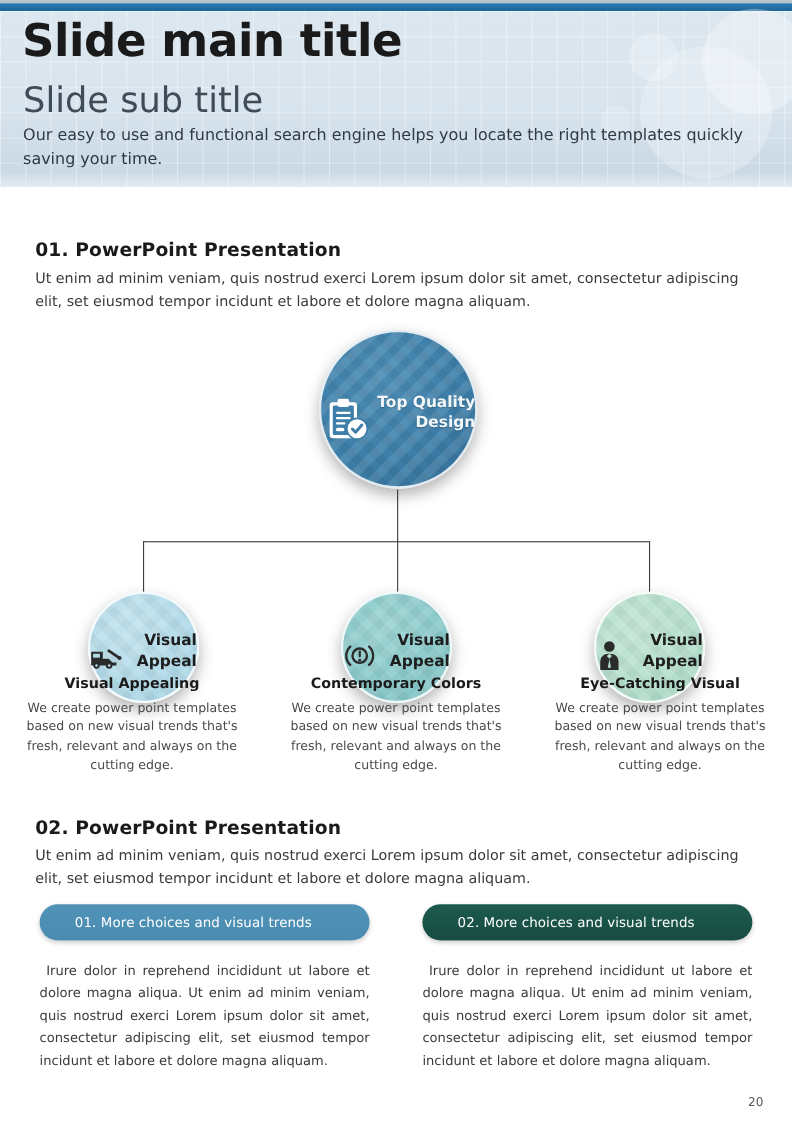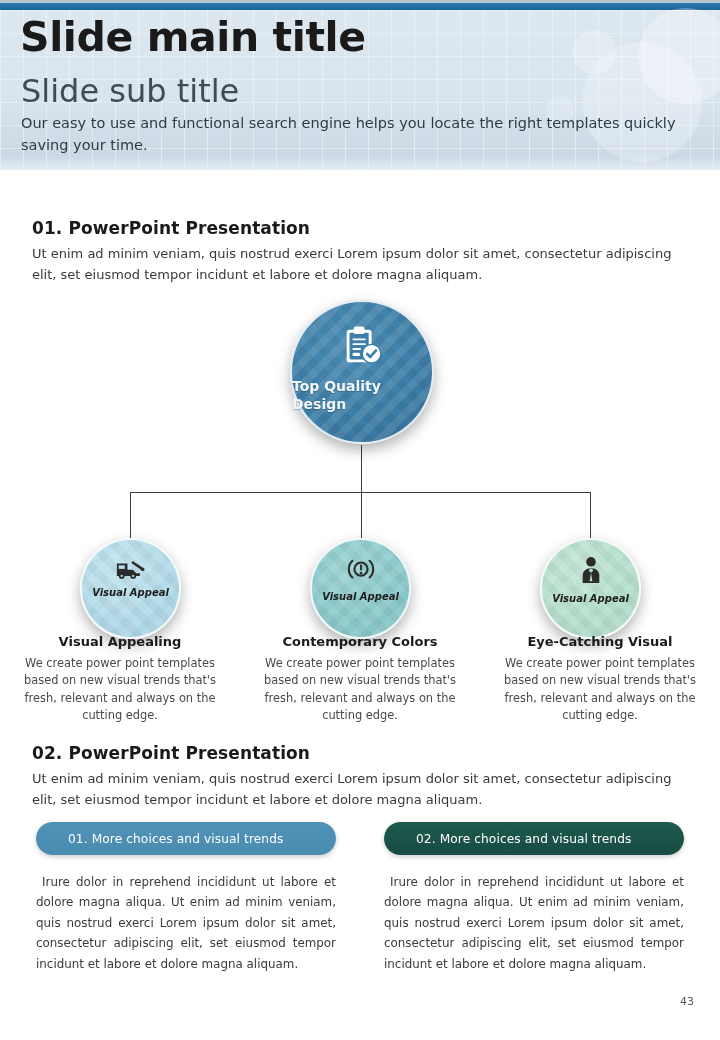--- a/index.html
+++ b/index.html
@@ -125,24 +125,24 @@
   .conn-bar    { left: 130px; top: 202px;  width: 461px; height: 1px; }
   .conn-leg-l  { left: 130px; top: 202px;  width: 1px;   height: 46px; }
   .conn-leg-c  { left: 361px; top: 202px;  width: 1px;   height: 46px; }
   .conn-leg-r  { left: 590px; top: 202px;  width: 1px;   height: 46px; }
 
   .node {
     position: absolute;
     border-radius: 50%;
     box-sizing: border-box;
     display: flex;
-    flex-direction: column;
+    flex-direction: row;
     align-items: center;
     justify-content: flex-start;
-    text-align: left;
+    text-align: right;
     border: 2px solid rgba(255,255,255,0.85);
     box-shadow: 0 6px 14px rgba(0,0,0,0.30);
   }
   .node::after {
     content: "";
     position: absolute;
     inset: 0;
     border-radius: 50%;
     background-image:
       linear-gradient(135deg, rgba(255,255,255,0.10) 25%, transparent 25%, transparent 50%, rgba(255,255,255,0.10) 50%, rgba(255,255,255,0.10) 75%, transparent 75%),
@@ -167,37 +167,36 @@
     text-shadow: 0 1px 1px rgba(0,0,0,0.25);
   }
 
   .node-small {
     top: 248px;
     width: 101px; height: 101px;
   }
   .node-small .node-icon { margin-top: 16px; }
   .node-small .node-label {
     margin-top: 6px;
-    font-size: 10px;
+    font-size: 14px;
     font-weight: 700;
     line-height: 1.3;
     color: #1d1d1d;
-    font-style: italic;
   }
   .node-s1 { left: 80px;  background: radial-gradient(circle at 38% 30%, #c3e4ef 0%, #b3dbe9 55%, #a5d2e2 100%); }
   .node-s2 { left: 310px; background: radial-gradient(circle at 38% 30%, #9dd4d3 0%, #8ccacb 55%, #7ec0c2 100%); }
   .node-s3 { left: 540px; background: radial-gradient(circle at 38% 30%, #c4e6d6 0%, #b6dfcd 55%, #a9d8c3 100%); }
 
   .node-icon { position: relative; z-index: 2; line-height: 0; }
   .node-label { position: relative; z-index: 2; }
 
   
   .caption-row {
     position: absolute;
-    left: 0; top: 634px;
+    left: 0; top: 614px;
     width: 720px;
     display: flex;
     align-items: flex-end;
   }
   .caption {
     width: 240px;
     text-align: center;
     padding: 0 12px;
     box-sizing: border-box;
   }
@@ -362,13 +361,13 @@
 <div class="pill pill-1">
   <span>01. More choices and visual trends</span>
 </div>
 <div class="pill pill-2">
   <span>02. More choices and visual trends</span>
 </div>
 
 <div class="col-body col-1">Irure dolor in reprehend incididunt ut labore et dolore magna aliqua. Ut enim ad minim veniam, quis nostrud exerci  Lorem ipsum dolor sit amet, consectetur adipiscing elit, set eiusmod tempor incidunt et labore et dolore magna aliquam.</div>
 <div class="col-body col-2">Irure dolor in reprehend incididunt ut labore et dolore magna aliqua. Ut enim ad minim veniam, quis nostrud exerci  Lorem ipsum dolor sit amet, consectetur adipiscing elit, set eiusmod tempor incidunt et labore et dolore magna aliquam.</div>
 
-<div class="page-number">43</div>
+<div class="page-number">20</div>
 
 </body></html>

